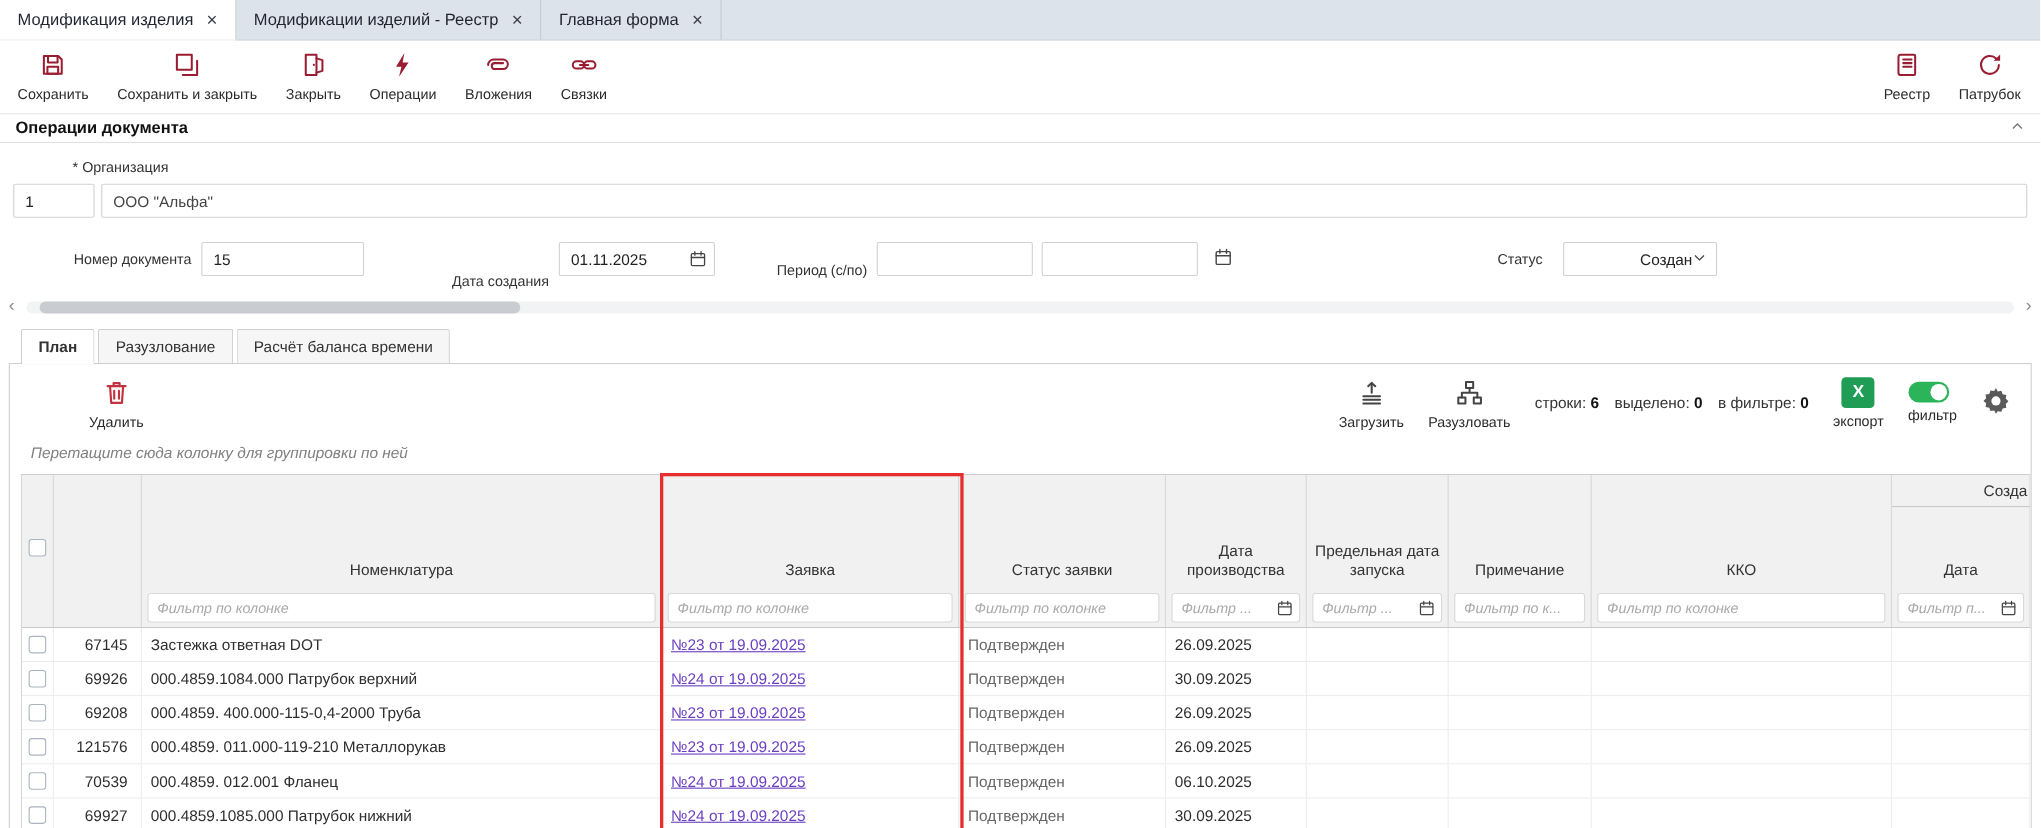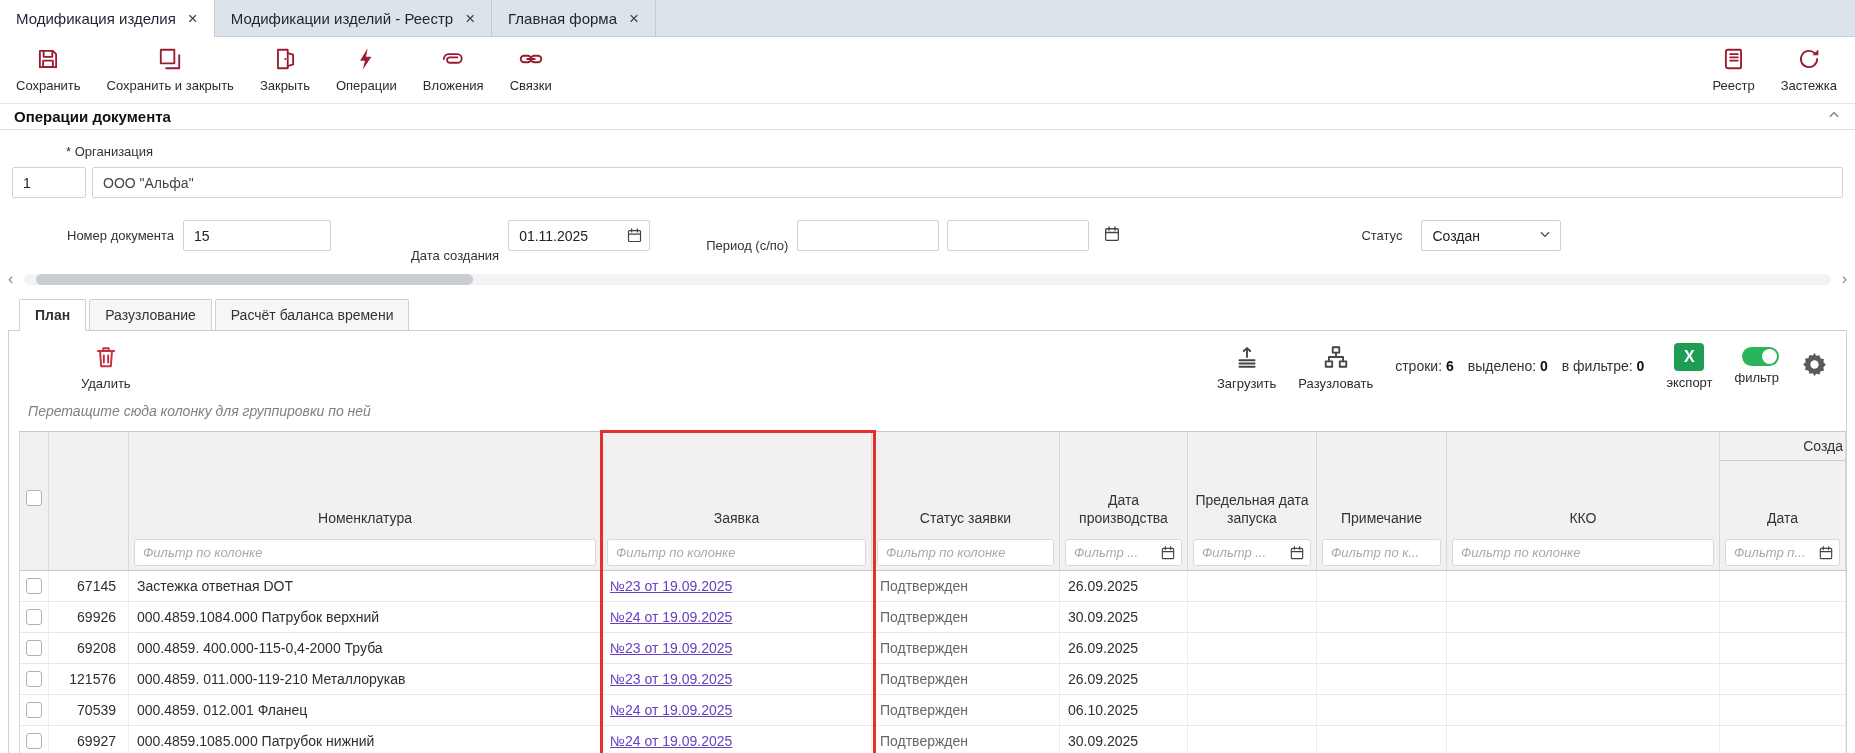--- a/index.html
+++ b/index.html
@@ -39,21 +39,21 @@
   .org-name { flex:1; color:#444; }
   .fields-row { display:flex; align-items:center; margin:10px 12px 0 12px; font-size:13px; color:#333; }
   .fr-label { margin-right:9px; white-space:nowrap; }
   .ml-a { margin-left:55px; } .ml-b { margin-left:80px;margin-top:40px; } .ml-c { margin-left:56px;margin-top:20px; } .ml-d { margin-left:240px; }
   .w-num { width:148px; }
   .date-box { position:relative; width:142px; }
   .date-box .inp { width:100%; padding-right:14px; }
   .cal-in { position:absolute; right:7px; top:7px; }
   .period-inp { width:142px; margin-right:8px; }
   .cal-btn { background:none; border:none; margin-left:6px; display:flex; align-items:center; }
-  .select { height:31px; width:140px; margin-left:10px; border:1px solid #cfcfcf; border-radius:2px; display:flex; align-items:center; justify-content:space-between; padding:0 8px 0 10px; font-size:14px; color:#222; background:#fff; cursor:pointer; }
+  .select { height:31px; width:140px; margin-left:10px; border:1px solid #cfcfcf; border-radius:2px; display:flex; align-items:center; justify-content:flex-end; padding:0 8px 0 10px; font-size:14px; color:#222; background:#fff; cursor:pointer; }
 
   
   .hscroll { position:relative; height:17px; margin-top:8px; }
   .hs-track { position:absolute; left:24px; right:24px; top:3px; height:11px; background:#f2f3f5; border-radius:6px; }
   .hs-thumb { position:absolute; left:36px; top:3px; width:437px; height:11px; background:#c9cdd2; border-radius:6px; cursor:pointer; }
   .hs-arrow { position:absolute; top:-1px; font-size:16px; color:#8a8a8a; line-height:17px; background:none; border:none; padding:0; }
   .hs-left { left:8px; } .hs-right { right:8px; }
 
   
   .viewtabs { display:flex; margin:11px 0 0 19px; position:relative; z-index:3; }
@@ -63,21 +63,21 @@
 
   
   .panel { position:relative; margin:0 8px; border:1px solid #cfcfcf; background:#fff; height:448px; overflow:hidden; }
 
   .grid-toolbar { height:70px; display:flex; align-items:center; padding:0 18px 0 0; }
   .del-btn { margin-left:72px; }
   .gt-right { margin-left:auto; display:flex; align-items:center; gap:22px; }
   .counters { display:flex; gap:14px; font-size:14px; color:#333; white-space:nowrap; }
   .counters b { font-weight:bold; color:#111; }
   .xbox { width:30px; height:28px; background:#1f9d55; border-radius:4px; color:#fff; font-weight:bold; font-size:16px; display:flex; align-items:center; justify-content:center; }
-  .toggle-wrap { display:flex; flex-direction:column; align-items:flex-end; gap:4px; font-size:13px; color:#2b2b2b; }
+  .toggle-wrap { display:flex; flex-direction:column; align-items:flex-start; gap:4px; font-size:13px; color:#2b2b2b; }
   .toggle { width:37px; height:19px; border-radius:10px; background:#2bb45a; position:relative; cursor:pointer; }
   .toggle::after { content:""; position:absolute; right:2px; top:2px; width:15px; height:15px; border-radius:50%; background:#fff; }
   .gear-btn { background:none; border:none; display:flex; align-items:center; }
 
   .group-hint { margin:2px 0 10px 19px; font-style:italic; color:#808080; font-size:14px; height:18px; }
 
   
   .grid { position:relative; margin-left:10px; border-left:1px solid #d8d8d8; border-top:1px solid #c9c9c9; }
   .grow { display:grid; grid-template-columns:29px 80px 473px 270px 188px 128px 129px 130px 273px minmax(110px,1fr); }
   .hdr { background:#f1f1f1; border-bottom:1px solid #c9c9c9; }
@@ -193,21 +193,21 @@
         </span>
         <span>Реестр</span>
       </button>
       <button class="tbtn">
         <span class="ticon">
           <svg viewBox="0 0 24 24" class="ic">
               <path d="M19.5 12a7.5 7.5 0 1 1-2.1-5.2"></path>
               <path fill="#9a1c30" stroke="none" d="M20.6 3.2v5.4h-5.4z"></path>
             </svg>
         </span>
-        <span>Застежка</span>
+        <span>Патрубок</span>
       </button>
     </div>
   </div>
 
   <div class="sec-hdr">
     <span class="sec-title">Операции документа</span>
     <button class="sec-collapse">
       <span>
         <svg width="14" height="14" viewBox="0 0 24 24">
             <path d="M5 15l7-7 7 7" stroke="#777" fill="none" stroke-width="2.2"></path>

